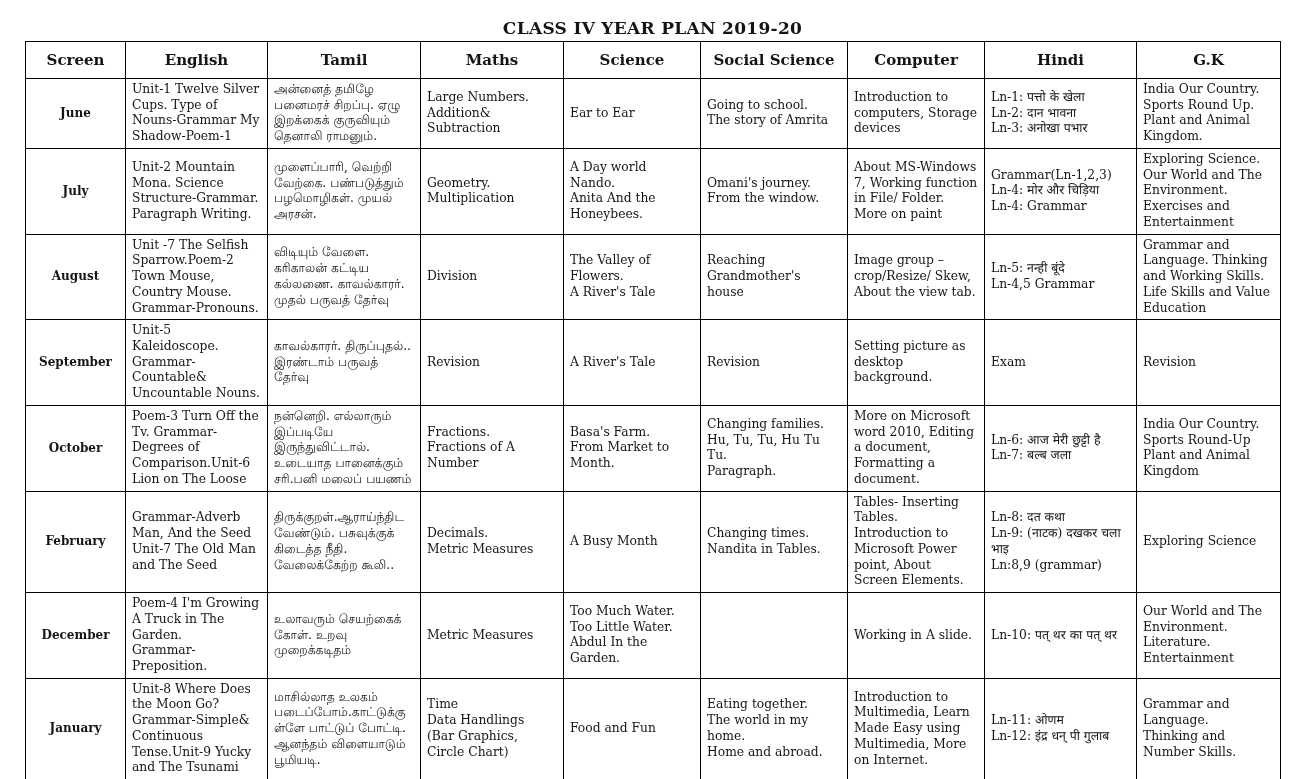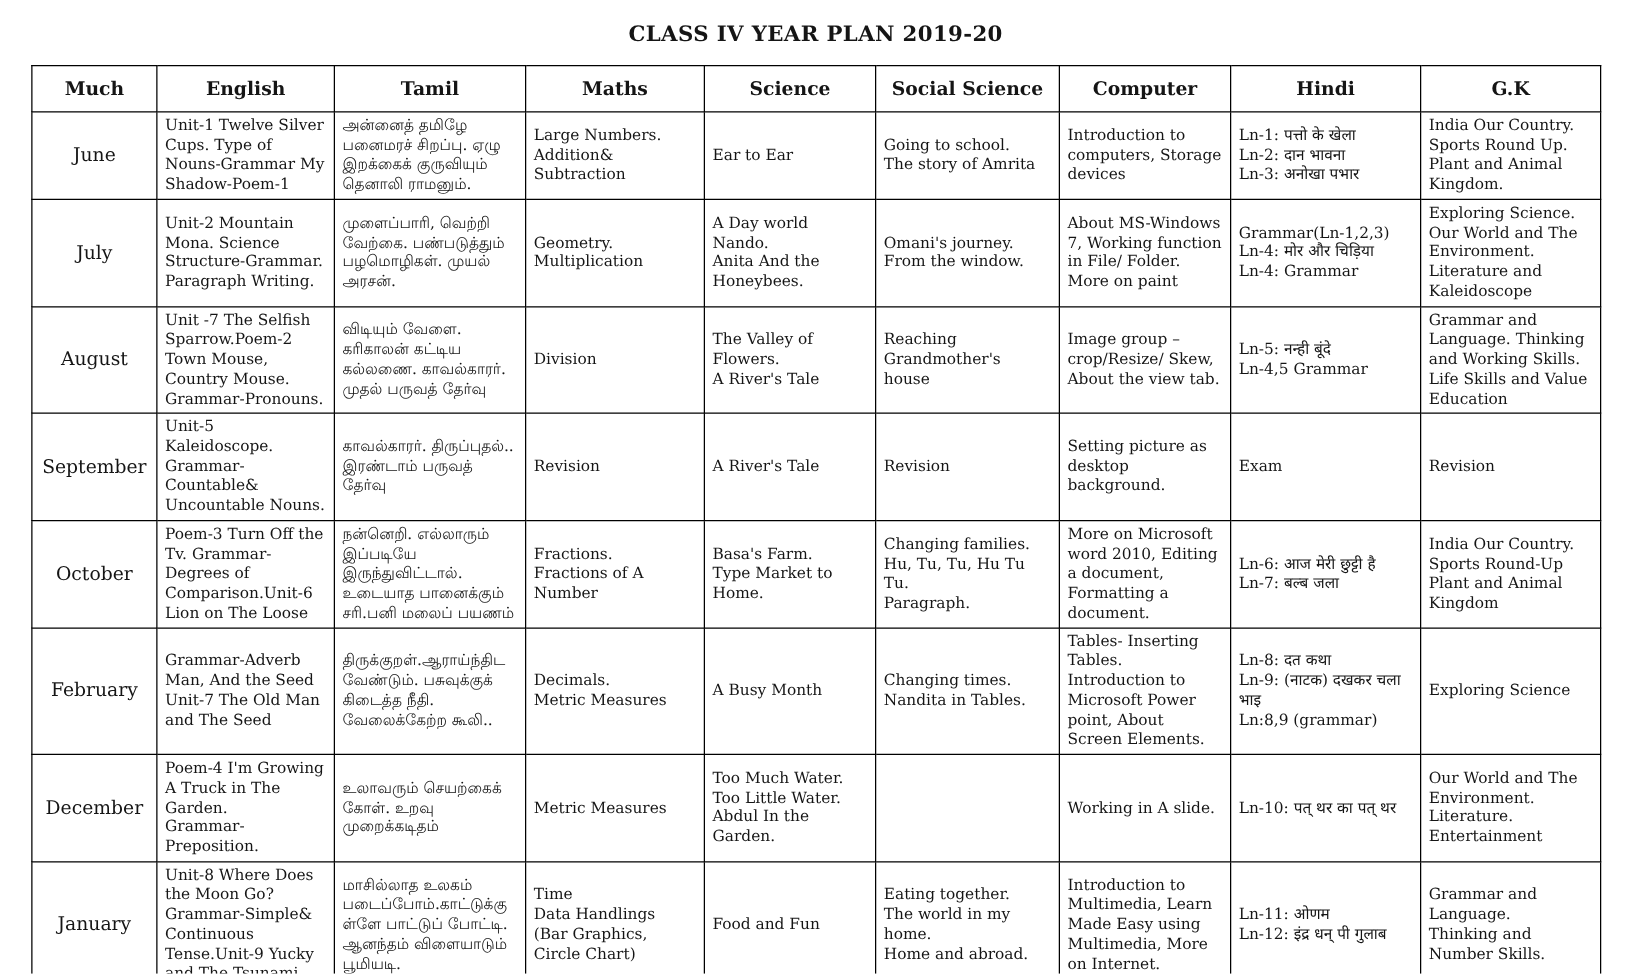--- a/index.html
+++ b/index.html
@@ -14,21 +14,21 @@
     background:#ffffff;
     box-sizing:border-box;
     padding-top:18px;
     overflow:hidden;
   }
   .doc-title{
     text-align:center;
     font-weight:bold;
     font-size:17px;
     letter-spacing:.3px;
-    margin:0 0 14px 0;
+    margin:0 0 3px 0;
   }
   table.yearplan{
     border-collapse:collapse;
     table-layout:fixed;
     width:1255px;
     margin-left:25px;
   }
   .yearplan th,.yearplan td{
     border:1px solid #000;
     vertical-align:middle;
@@ -44,22 +44,22 @@
     text-decoration-color:#1a1aa6;
   }
   .yearplan td{
     font-size:12.3px;
     line-height:1.28;
     padding:3px 6px;
     white-space:pre-line;
     word-wrap:break-word;
   }
   .yearplan td.month{
-    font-weight:normal;
-    font-size:15px;
+    font-weight:bold;
+    font-size:12px;
     text-align:center;
     white-space:normal;
   }
   
   tbody tr{height:58px}
   tbody tr:nth-child(2){height:74px}
   tbody tr:nth-child(3){height:67px}
   tbody tr:nth-child(5){height:65px}
   tbody tr:nth-child(7){height:65px}
   tbody tr:nth-child(8){height:63px}
@@ -78,21 +78,21 @@
         <col style="width:153px">
       <col style="width:143px">
         <col style="width:137px">
         <col style="width:147px">
       <col style="width:137px">
         <col style="width:152px">
         <col style="width:144px">
     </colgroup>
     <thead>
       <tr>
-        <th>Much</th>
+        <th>Screen</th>
         <th>English</th>
         <th>Tamil</th>
         <th>Maths</th>
         <th>Science</th>
         <th>Social Science</th>
         <th>Computer</th>
         <th>Hindi</th>
         <th class="gk-header"><span>G.K</span></th>
       </tr>
     </thead>
@@ -125,21 +125,21 @@
 Anita And the
 Honeybees.</td>
         <td>Omani's journey.
 From the window.</td>
         <td>About MS-Windows 7, Working function in File/ Folder. More on paint</td>
         <td>Grammar(Ln-1,2,3)
 Ln-4: मोर और चिड़िया
 Ln-4: Grammar</td>
         <td>Exploring Science.
 Our World and The Environment.
-Literature and Kaleidoscope</td>
+Exercises and Entertainment</td>
       </tr>
       <tr>
         <td class="month">August</td>
         <td>Unit -7 The Selfish Sparrow.Poem-2 Town Mouse, Country Mouse.
 Grammar-Pronouns.</td>
         <td>விடியும் வேளை. கரிகாலன் கட்டிய கல்லணை. காவல்காரர். முதல் பருவத் தேர்வு</td>
         <td>Division</td>
         <td>The Valley of Flowers.
 A River's Tale</td>
         <td>Reaching Grandmother's house</td>
@@ -162,21 +162,21 @@
         <td>Exam</td>
         <td>Revision</td>
       </tr>
       <tr>
         <td class="month">October</td>
         <td>Poem-3 Turn Off the Tv. Grammar-Degrees of Comparison.Unit-6 Lion on The Loose</td>
         <td>நன்னெறி. எல்லாரும் இப்படியே இருந்துவிட்டால். உடையாத பானைக்கும் சரி.பனி மலைப் பயணம்</td>
         <td>Fractions.
 Fractions of A Number</td>
         <td>Basa's Farm.
-Type Market to Home.</td>
+From Market to Month.</td>
         <td>Changing families.
 Hu, Tu, Tu, Hu Tu Tu.
 Paragraph.</td>
         <td>More on Microsoft word 2010, Editing a document, Formatting a document.</td>
         <td>Ln-6: आज मेरी छुट्टी है
 Ln-7: बल्ब जला</td>
         <td>India Our Country.
 Sports Round-Up
 Plant and Animal Kingdom</td>
       </tr>

